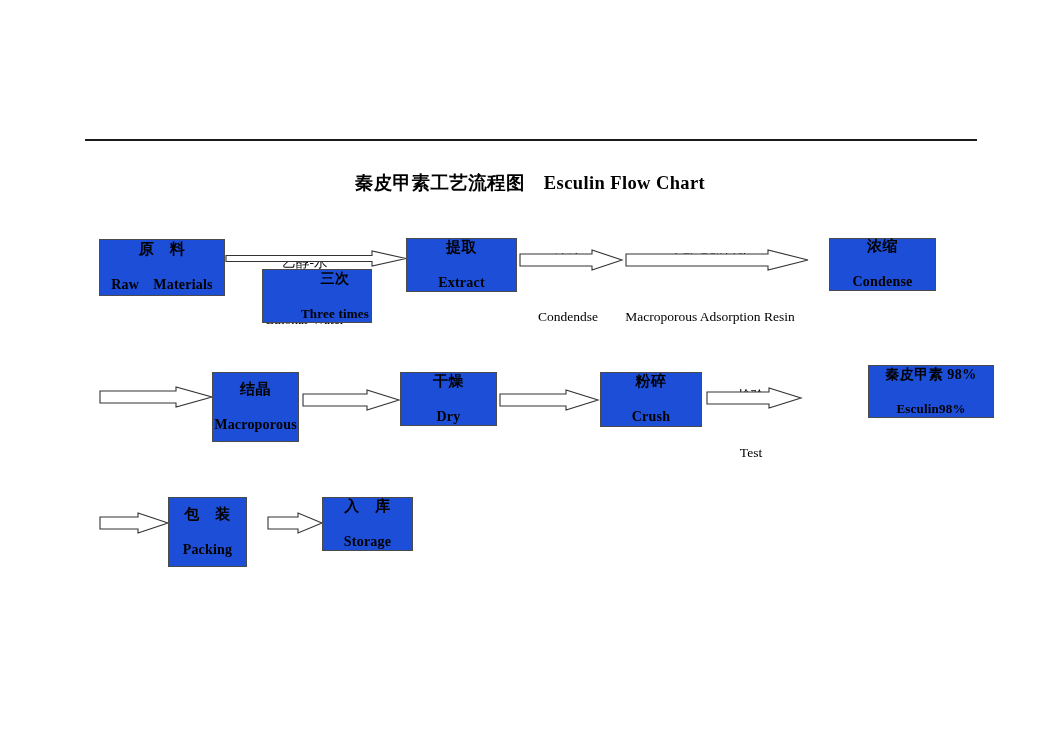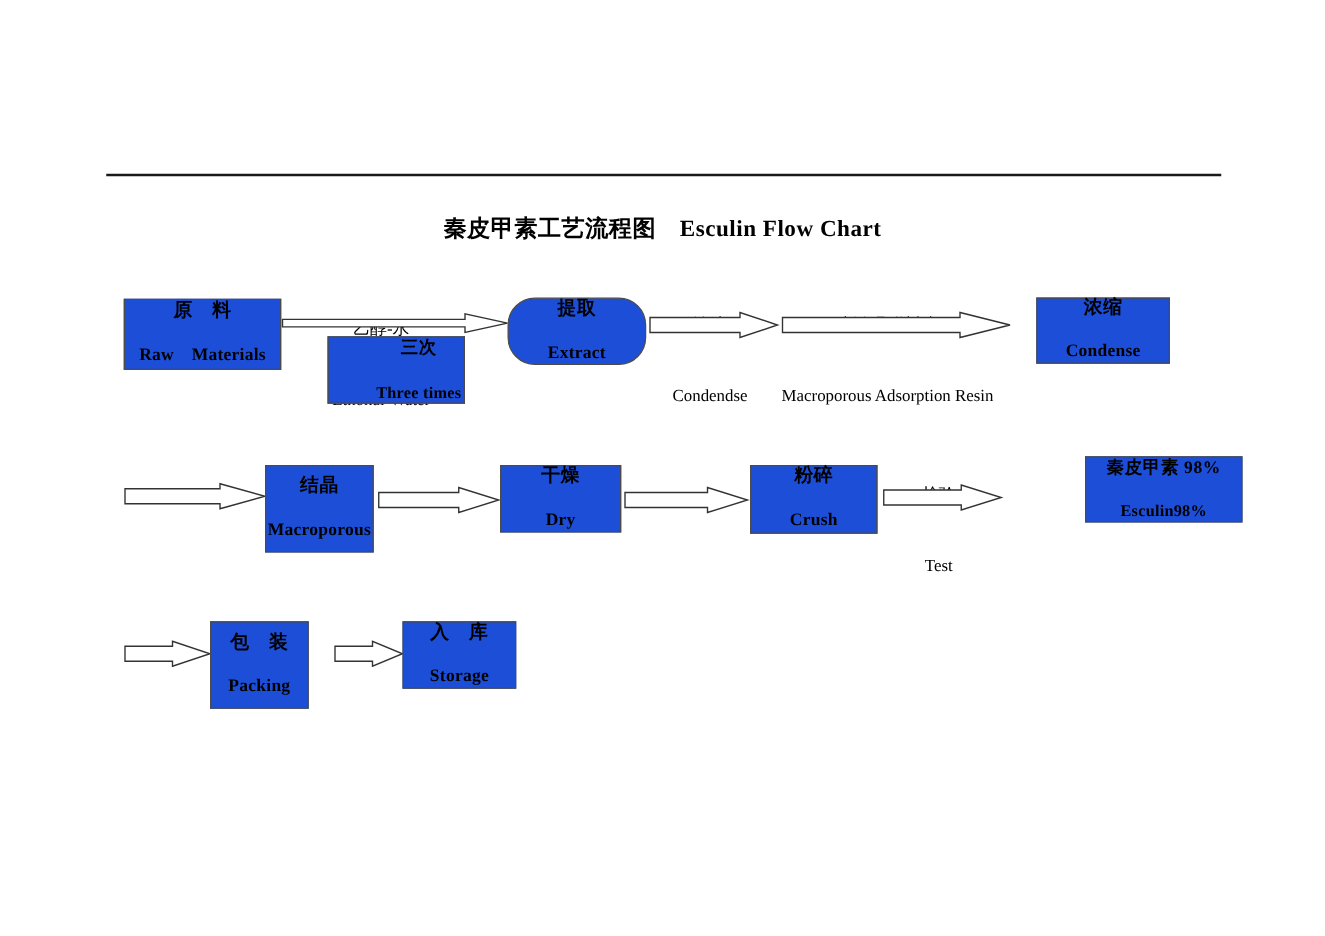--- a/index.html
+++ b/index.html
@@ -110,21 +110,21 @@
     <svg width="180" height="22" viewBox="0 0 180 22">
       <polygon points="0,6.5 146,6.5 146,2 180,9.5 146,17 146,12.5 0,12.5"></polygon>
     </svg>
   </div>
 
   <div class="box small" style="left:262px; top:269px; width:110px; height:54px;padding-left:40px;">
     <span class="cn">三次</span>
     <span class="en">Three times</span>
   </div>
 
-  <div class="box" style="left:406px; top:238px; width:111px; height:54px;border-radius:22px;">
+  <div class="box" style="left:406px; top:238px; width:111px; height:54px;">
     <span class="cn">提取</span>
     <span class="en">Extract</span>
   </div>
 
   <div class="alabel" style="left:518px; top:212px; width:100px;">
     <span class="cn">浓缩</span>
     <span class="en">Condendse</span>
   </div>
 
   <div class="arrow" style="left:520px; top:250px;">

